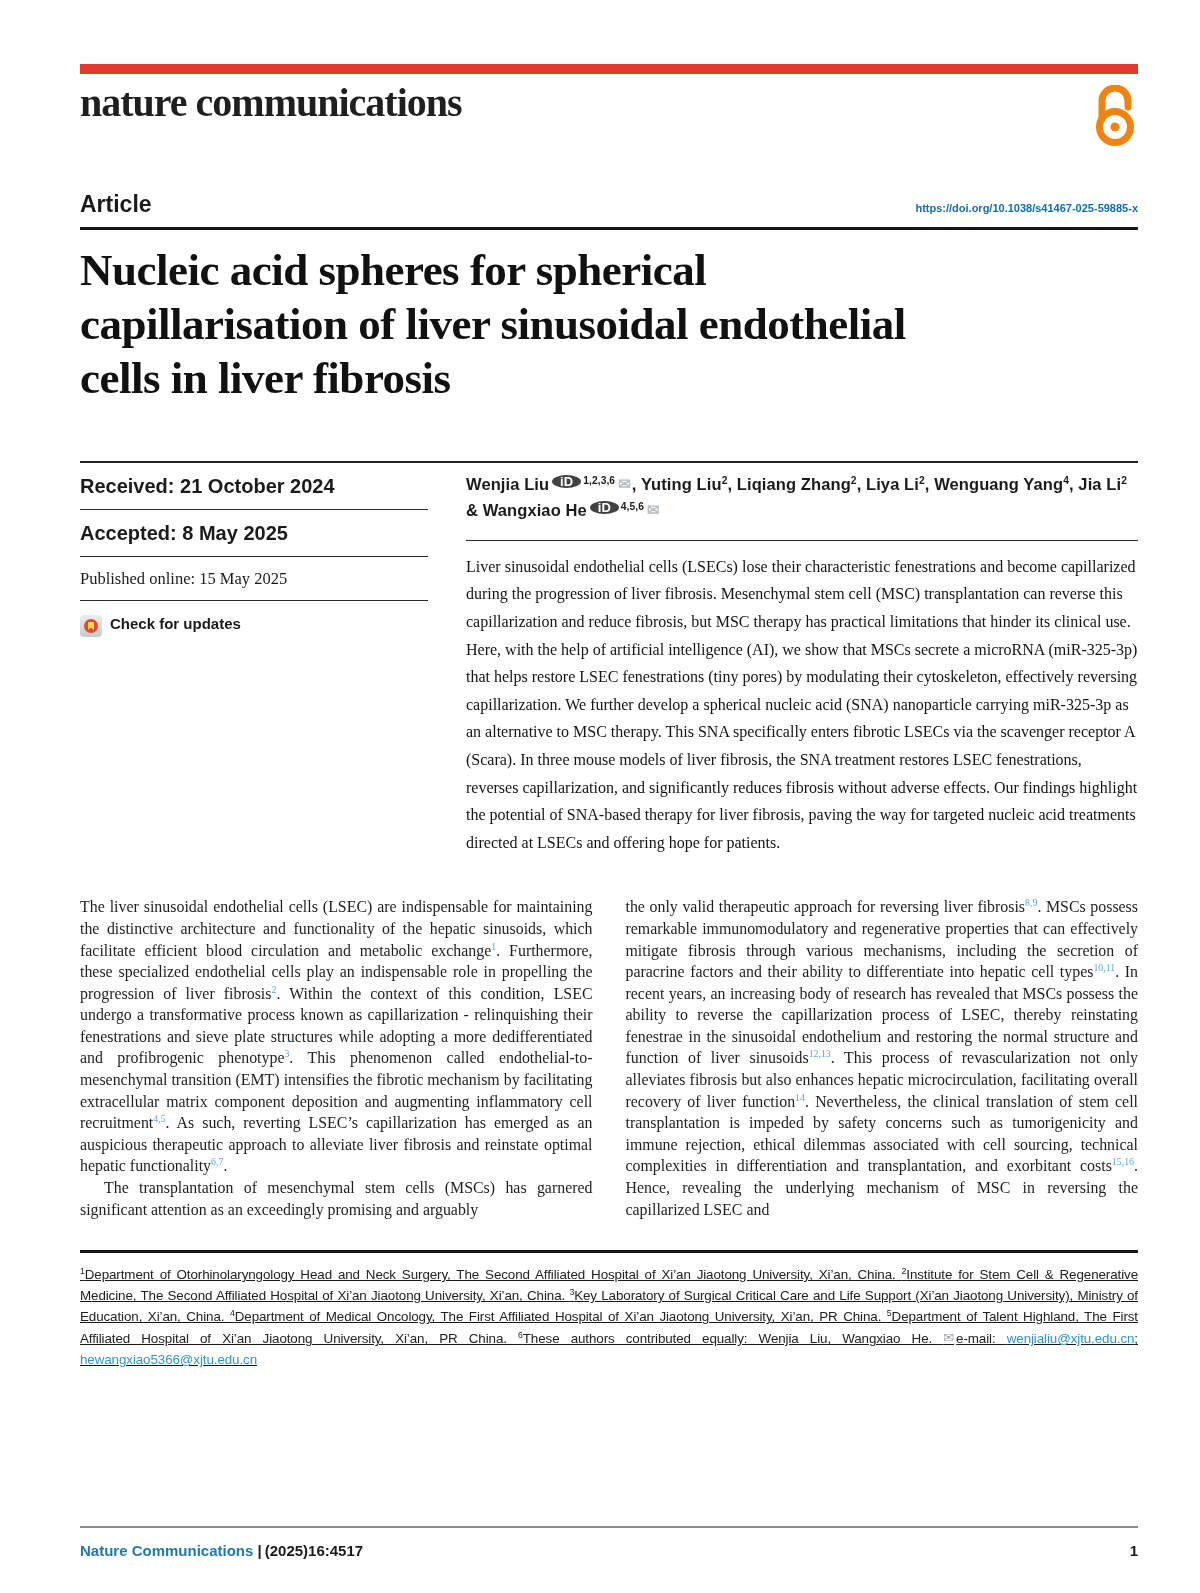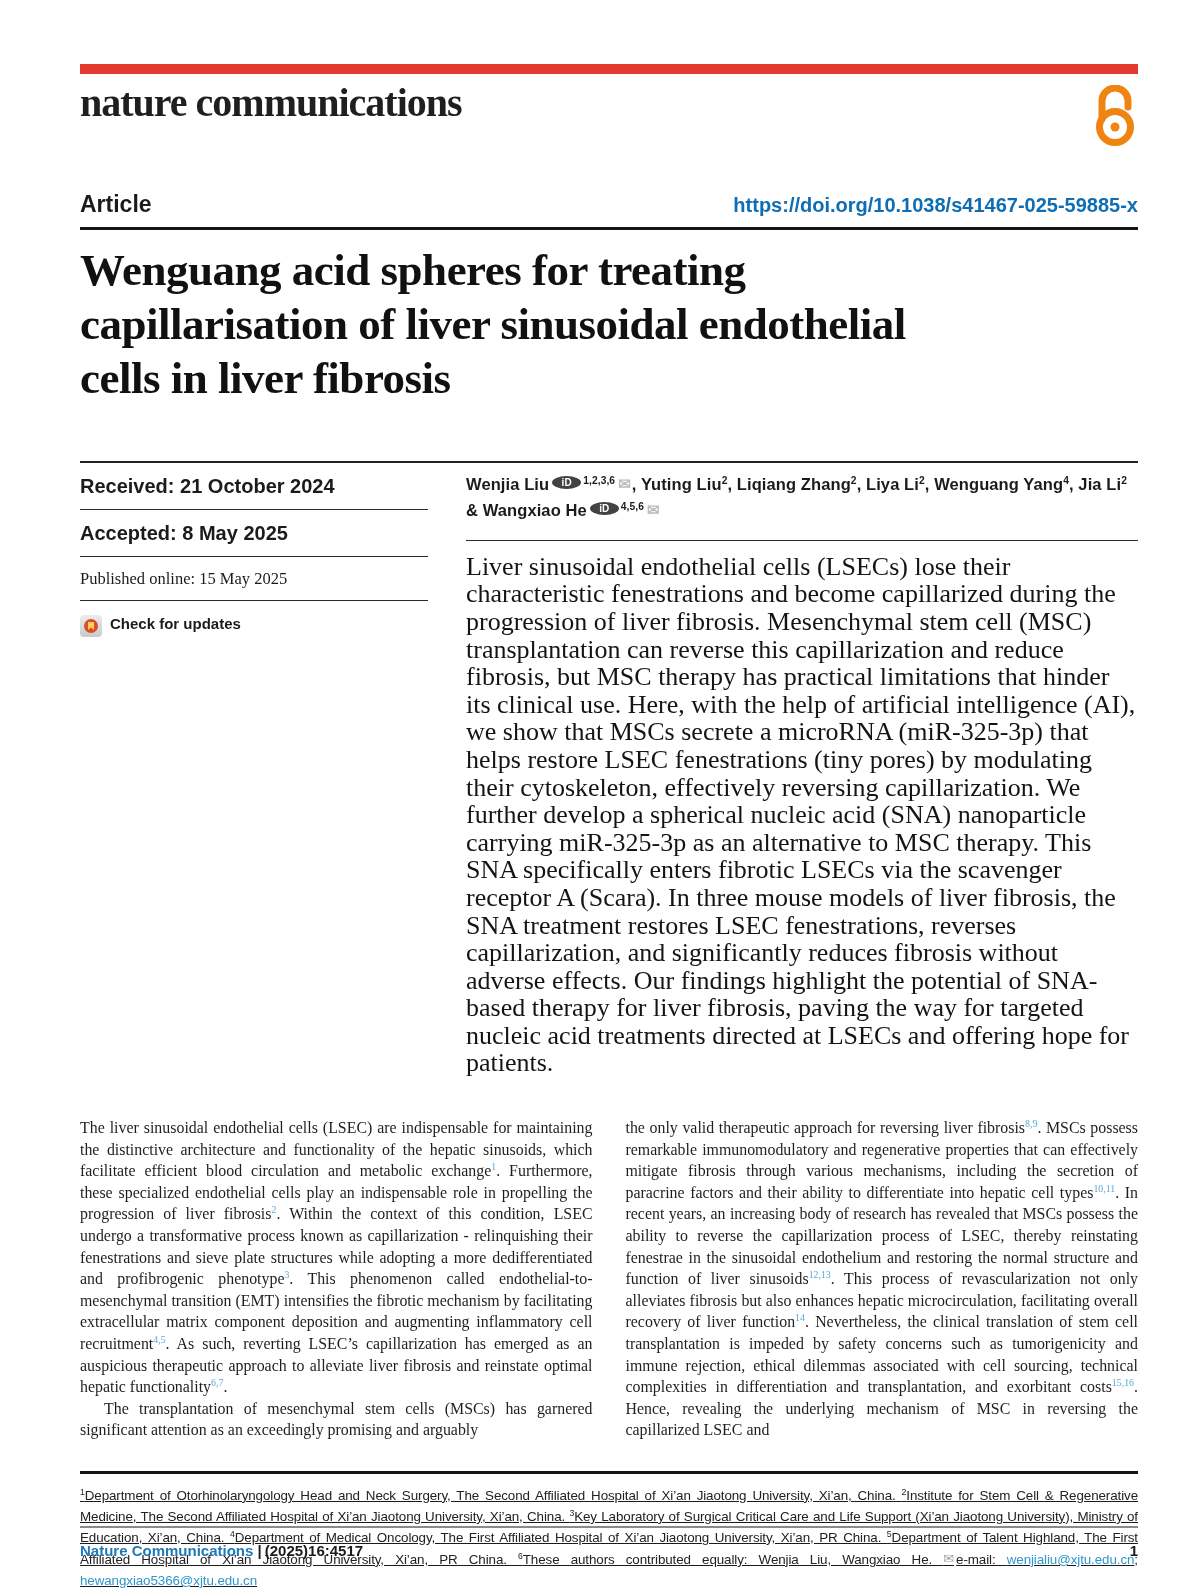--- a/index.html
+++ b/index.html
@@ -16,51 +16,51 @@
   }
   .red-bar { height:10px; background:#e23a2e; }
   .masthead { display:flex; justify-content:space-between; align-items:flex-start; margin-top:7px; }
   .logo {
     font-family:"Liberation Serif", serif;
     font-weight:700; font-size:40px; letter-spacing:-1px; color:#1f1f1f; line-height:1.1;
   }
   .oa-icon { margin-top:4px; }
   .article-row { display:flex; justify-content:space-between; align-items:baseline; margin-top:40px; padding-bottom:9px; border-bottom:3px solid #161616; }
   .article-label { font-size:23px; font-weight:700; }
-  .doi-link { font-size:20px; font-weight:600; color:#0f6eb3; text-decoration:none; }
+  .doi-link { font-size:11px; font-weight:600; color:#0f6eb3; text-decoration:none; }
   .title {
     font-family:"Liberation Serif", serif;
     font-weight:700; font-size:45px; line-height:1.2; letter-spacing:-0.5px;
     margin-top:13px; color:#111;
   }
   .meta { display:grid; grid-template-columns:348px 1fr; column-gap:38px; margin-top:56px; border-top:2px solid #222; }
   .date-item { font-size:20px; font-weight:700; padding:12px 0 11px 0; border-bottom:1.5px solid #2b2b2b; }
   .date-item.serif { font-family:"Liberation Serif", serif; font-weight:400; font-size:16.5px; }
   .check-row { display:flex; align-items:flex-start; gap:8px; padding-top:14px; font-size:15px; font-weight:700; cursor:pointer; }
   .cm-badge { width:22px; height:22px; border-radius:4px; background:linear-gradient(#ececec,#c7c9cb); display:flex; align-items:center; justify-content:center; }
   .cm-circle { width:14px; height:14px; border-radius:50%; background:#dd4b32; position:relative; }
   .cm-mark { position:absolute; left:4px; top:3px; width:6px; height:8px; background:#fbd34d; clip-path:polygon(0 0,100% 0,100% 100%,50% 68%,0 100%); }
   .authors { font-size:16.5px; font-weight:700; line-height:1.6; padding-top:8px; letter-spacing:0.1px; }
   .authors sup { font-size:0.62em; font-weight:700; }
   .abstract-wrap { margin-top:16px; border-top:1.5px solid #2b2b2b; }
   .abstract {
     font-family:"Liberation Serif", serif;
-    font-size:26px; line-height:27.6px; padding-top:12px; color:#141414;
+    font-size:16px; line-height:27.6px; padding-top:12px; color:#141414;
   }
   .body-cols { display:grid; grid-template-columns:1fr 1fr; column-gap:33px; margin-top:40px; }
   .body-col p {
     font-family:"Liberation Serif", serif;
     font-size:15.9px; line-height:21.6px; text-align:justify; hyphens:auto; color:#1e1e1e;
   }
   .body-col p.indent { text-indent:24px; }
   sup.ref { color:#58a8d7; font-size:0.62em; }
   sup { vertical-align:super; line-height:0; font-size:0.65em; }
   .icon.orcid {
     display:inline-block; width:29px; height:13px; border-radius:50%;
-    background:#424242; color:#fff; font-size:10px; font-weight:700; text-align:center; line-height:13px;
+    background:#424242; color:#fff; font-size:13px; font-weight:700; text-align:center; line-height:13px;
     vertical-align:4px; margin:0 2px 0 3px; font-family:"Liberation Sans", sans-serif;
   }
   .icon.envelope { color:#b6bdc4; font-size:15px; vertical-align:1px; margin:0 1px 0 3px; font-style:normal; }
   .affil-block { margin-top:30px; border-top:3px solid #151515;text-decoration:underline; }
   .affiliations {
     font-size:13.4px; line-height:21px; padding-top:11px; text-align:justify; color:#222; letter-spacing:-0.1px;
   }
   .affiliations sup { font-size:0.65em; }
   .affiliations .icon.envelope { color:#9aa0a6; font-size:13px; margin:0 2px 0 0; }
   .link { color:#2f96cc; text-decoration:none; cursor:pointer; }
@@ -87,21 +87,21 @@
       </svg>
     </span>
   </div>
 
   <div class="article-row">
     <span class="article-label">Article</span>
     <a class="doi-link">https://doi.org/10.1038/s41467-025-59885-x</a>
   </div>
 
   <h1 class="title">
-    <div>Wenguang acid spheres for treating</div>
+    <div>Nucleic acid spheres for spherical</div>
     <div>capillarisation of liver sinusoidal endothelial</div>
     <div>cells in liver fibrosis</div>
   </h1>
 
   <div class="meta">
     <div class="dates-col">
       <div class="date-item">Received: 21 October 2024</div>
       <div class="date-item">Accepted: 8 May 2025</div>
       <div class="date-item serif">Published online: 15 May 2025</div>
       <div class="check-row">

